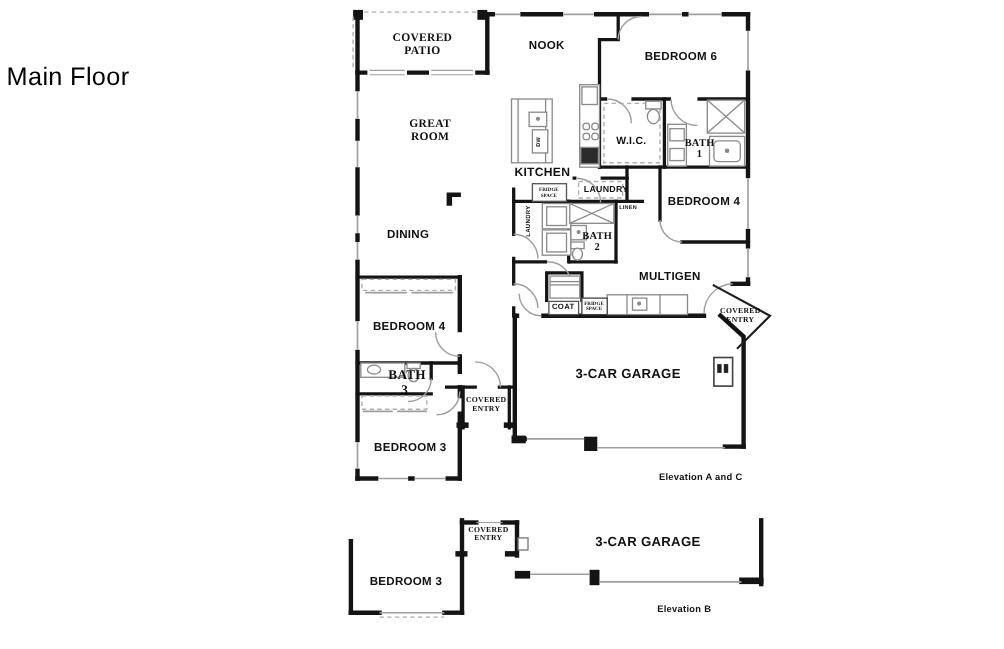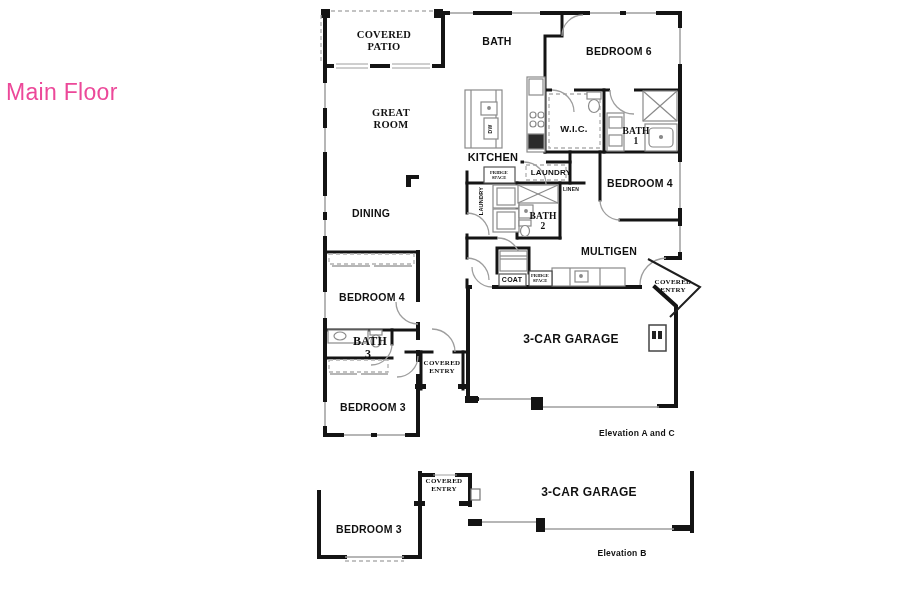--- a/index.html
+++ b/index.html
@@ -3,22 +3,22 @@
 <meta charset="utf-8">
 <style>
   html,body{margin:0;padding:0;background:#fff;overflow:hidden;}
   #canvas{position:relative;width:913px;height:590px;background:#ffffff;font-family:"Liberation Sans",sans-serif;}
   #plan-svg{position:absolute;left:0;top:0;}
   .lbl{position:absolute;transform:translate(-50%,-50%);text-align:center;font-weight:700;
        color:#101010;line-height:1.1;letter-spacing:.25px;white-space:nowrap;
        font-family:"Liberation Sans",sans-serif;}
   .wrap{white-space:normal;font-family:Liberation Serif, serif;}
   .vert{transform:translate(-50%,-50%) rotate(-90deg);}
-  .title{position:absolute;font-weight:400;color:#ec4899;letter-spacing:.3px;
-         font-family:"Liberation Sans",sans-serif;margin-top:23px;}
+  .title{position:absolute;font-weight:400;color:#000000;letter-spacing:.3px;
+         font-family:"Liberation Sans",sans-serif;}
 </style>
 </head>
 <body>
 
 <div id="canvas">
 
 <svg id="plan-svg" width="913" height="590" viewBox="0 0 913 590">
 
   <g stroke="#141414" stroke-width="4" stroke-linecap="square" fill="none">
     <path d="M325,13 V435"></path>
@@ -231,21 +231,21 @@
     <path d="M433,475 H457" stroke-width="1"></path>
     <path d="M482,522 H536"></path>
     <path d="M545,529 H674"></path>
   </g>
   <rect x="471" y="489" width="9" height="11" stroke="#777" stroke-width="1.2" fill="#ffffff"></rect>
 </svg>
 
 <div class="title" style="left:6px;top:56px;font-size:23px">Main Floor</div>
 
 <div class="lbl wrap" style="left:384px;top:41px;width:80px;font-size:10.5px">COVERED PATIO</div>
-<div class="lbl" style="left:497px;top:42px;font-size:10.5px">BATH</div>
+<div class="lbl" style="left:497px;top:42px;font-size:10.5px">NOOK</div>
 <div class="lbl" style="left:619px;top:52px;font-size:10.5px">BEDROOM 6</div>
 <div class="lbl wrap" style="left:391px;top:119px;width:50px;font-size:10.5px">GREAT ROOM</div>
 <div class="lbl" style="left:574px;top:129px;font-size:9.5px">W.I.C.</div>
 <div class="lbl wrap" style="left:636px;top:136px;width:30px;font-size:9.5px">BATH 1</div>
 <div class="lbl" style="left:493px;top:157px;font-size:11px">KITCHEN</div>
 <div class="lbl" style="left:551px;top:173px;font-size:8px">LAUNDRY</div>
 <div class="lbl wrap" style="left:499px;top:175px;width:28px;font-size:4.6px;letter-spacing:0">FRIDGE SPACE</div>
 <div class="lbl vert" style="left:481px;top:201px;font-size:5.5px">LAUNDRY</div>
 <div class="lbl" style="left:571px;top:190px;font-size:5px">LINEN</div>
 <div class="lbl" style="left:640px;top:184px;font-size:10.5px">BEDROOM 4</div>

